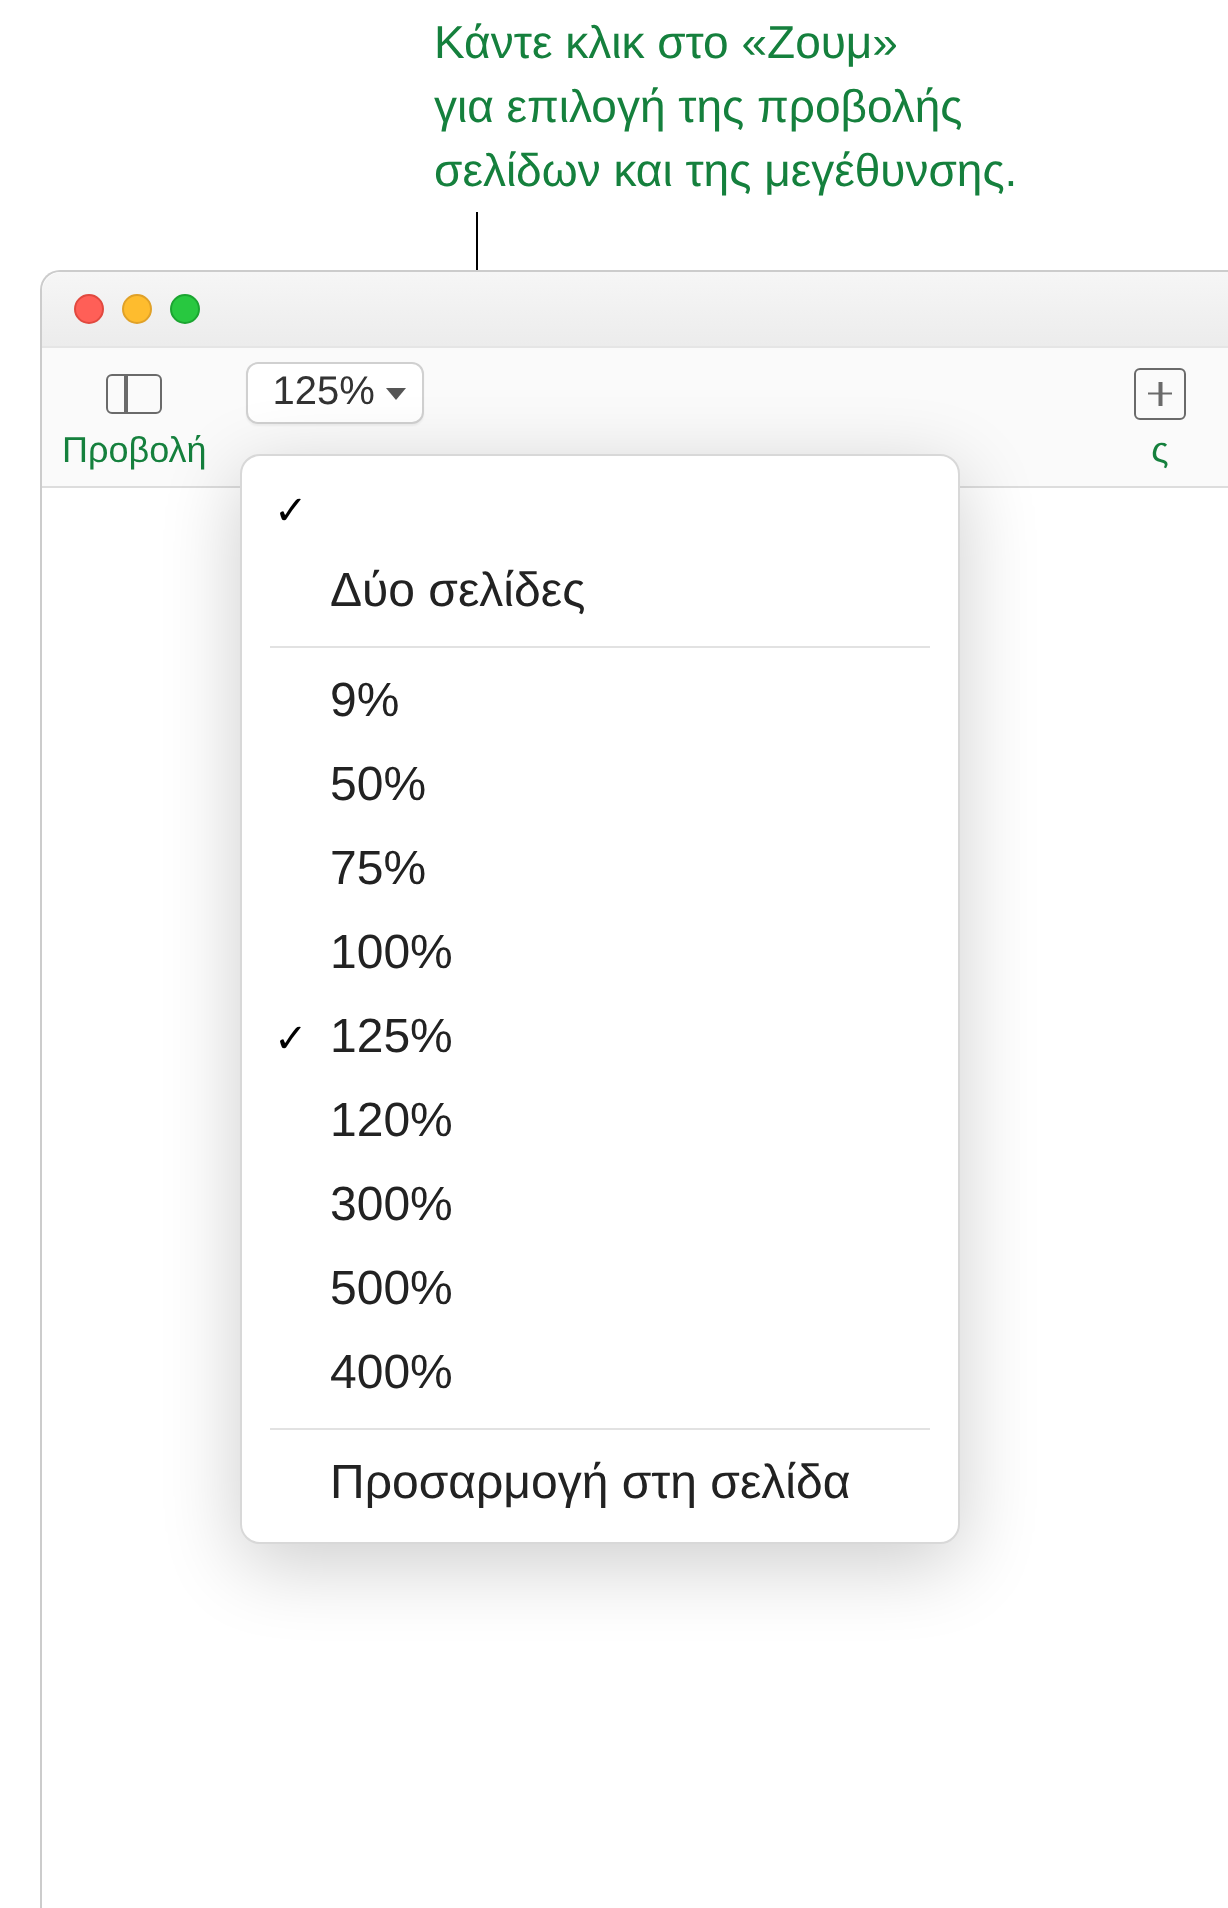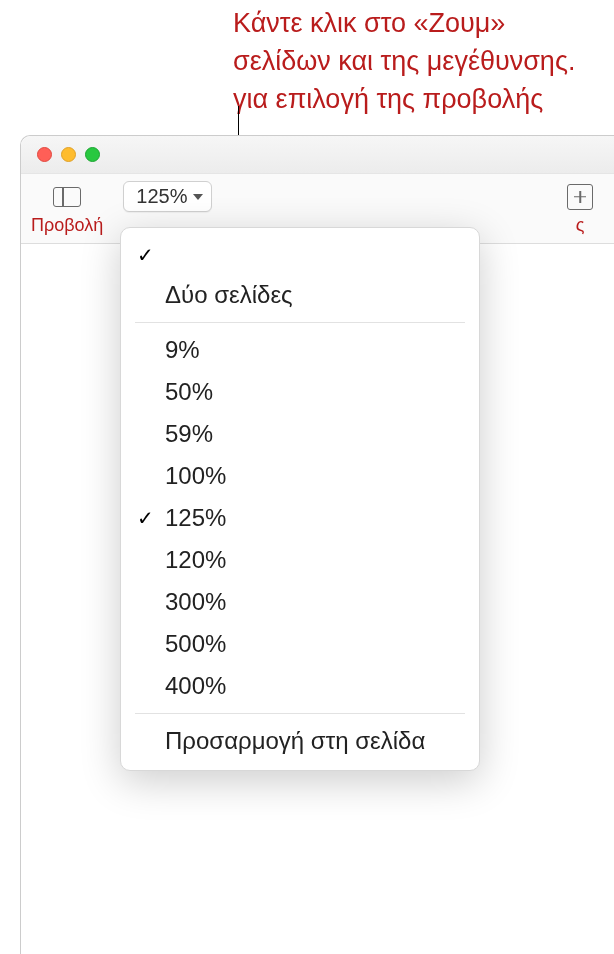--- a/index.html
+++ b/index.html
@@ -12,24 +12,23 @@
       background: #fff;
       width: 614px;
       height: 954px;
       position: relative;
       overflow: hidden;
     }
     .callout-text {
       position: absolute;
       top: 5px;
       left: 217px;
-      font-size: 27px;
+      font-size: 23px;
       line-height: 1.4;
-      color: #b91c1c;
-      margin-left: 16px;
+      color: #15803d;
     }
     .callout-line {
       position: absolute;
       top: 106px;
       left: 238px;
       width: 1px;
       height: 72px;
       background: #000;
     }
     .window {
@@ -97,21 +96,21 @@
       content: "";
       position: absolute;
       left: 8px;
       top: 0;
       bottom: 0;
       width: 1.5px;
       background: #6a6a6a;
     }
     .toolbar-label {
       font-size: 18px;
-      color: #b91c1c;
+      color: #15803d;
     }
     .zoom-btn {
       padding: 3px 8px 3px 12px;
       background: #fff;
       border: 1px solid #d0d0d0;
       border-radius: 6px;
       box-shadow: 0 1px 1px rgba(0,0,0,0.05);
       display: flex;
       align-items: center;
       font-size: 20px;
@@ -193,22 +192,22 @@
       height: 1px;
       background: #e2e2e2;
       margin: 6px 14px;
     }
   </style>
 </head>
 <body>
 
 <div class="callout-text">
   <div>Κάντε κλικ στο «Ζουμ»</div>
+  <div>για επιλογή της προβολής</div>
   <div>σελίδων και της μεγέθυνσης.</div>
-  <div>για επιλογή της προβολής</div>
 </div>
 <div class="callout-line"></div>
 
 <div class="window">
   <div class="titlebar">
     <div class="traffic-light tl-red"></div>
     <div class="traffic-light tl-yellow"></div>
     <div class="traffic-light tl-green"></div>
   </div>
   <div class="toolbar">
@@ -253,21 +252,21 @@
       <div class="menu-item">
         <span class="check-col"></span>
         <span>9%</span>
       </div>
       <div class="menu-item">
         <span class="check-col"></span>
         <span>50%</span>
       </div>
       <div class="menu-item">
         <span class="check-col"></span>
-        <span>59%</span>
+        <span>75%</span>
       </div>
       <div class="menu-item">
         <span class="check-col"></span>
         <span>100%</span>
       </div>
       <div class="menu-item">
         <span class="check-col">
           <span class="checkmark">✓</span>
         </span>
         <span>125%</span>

